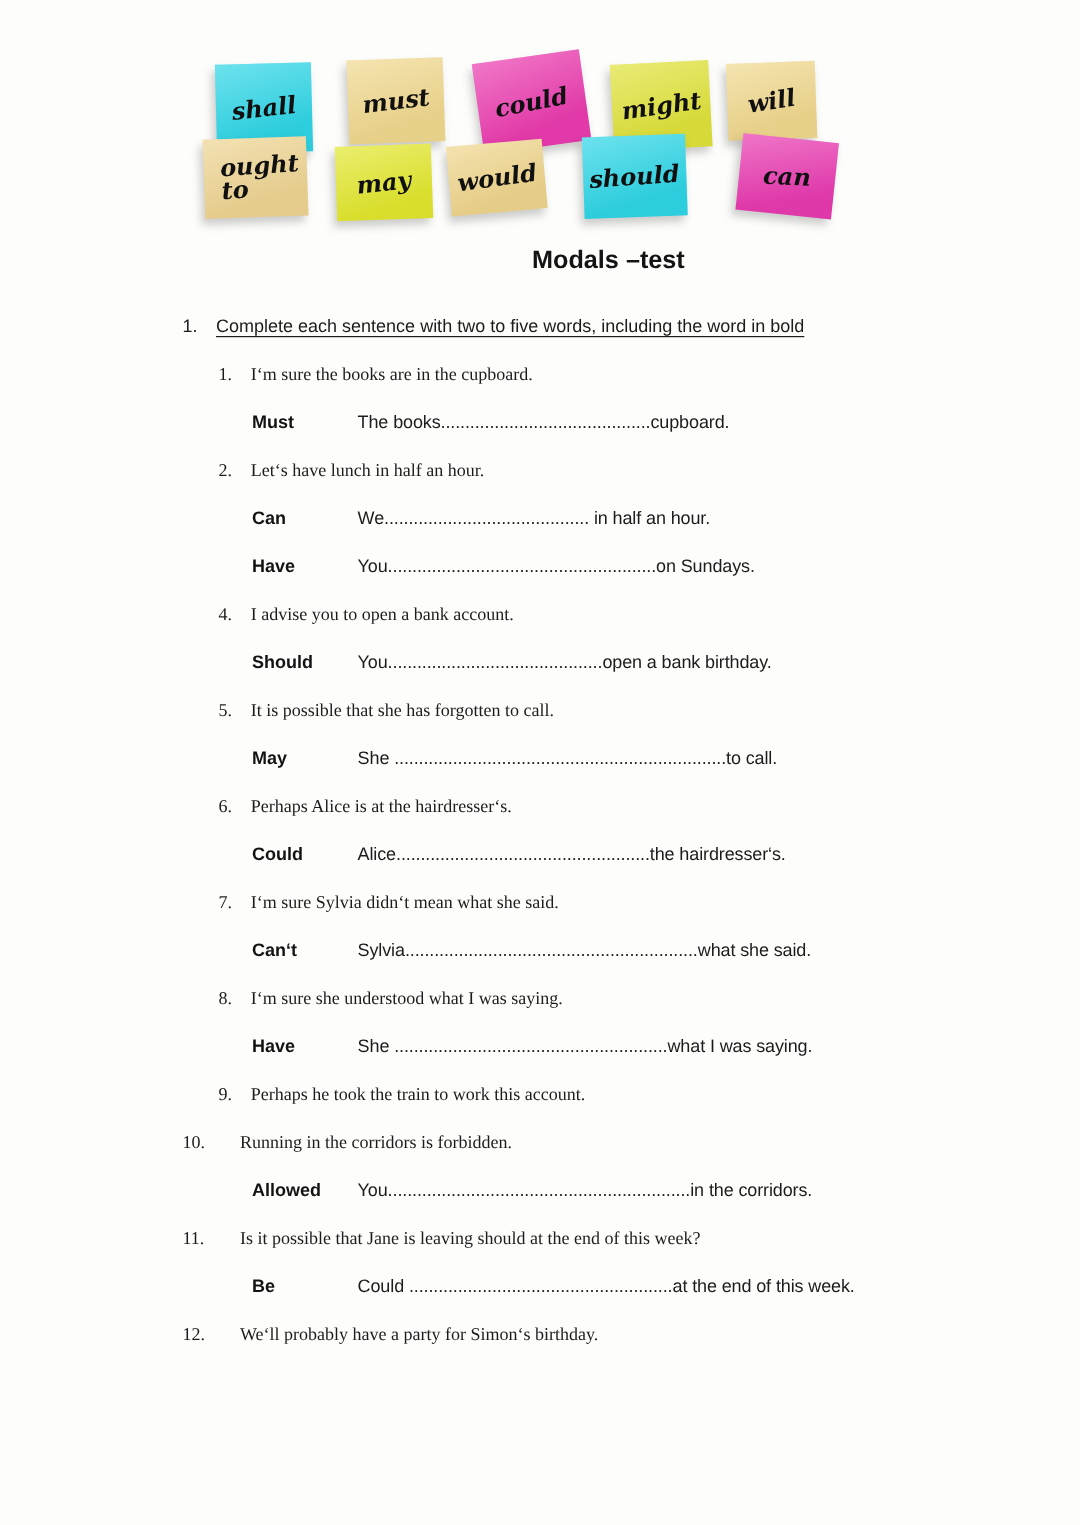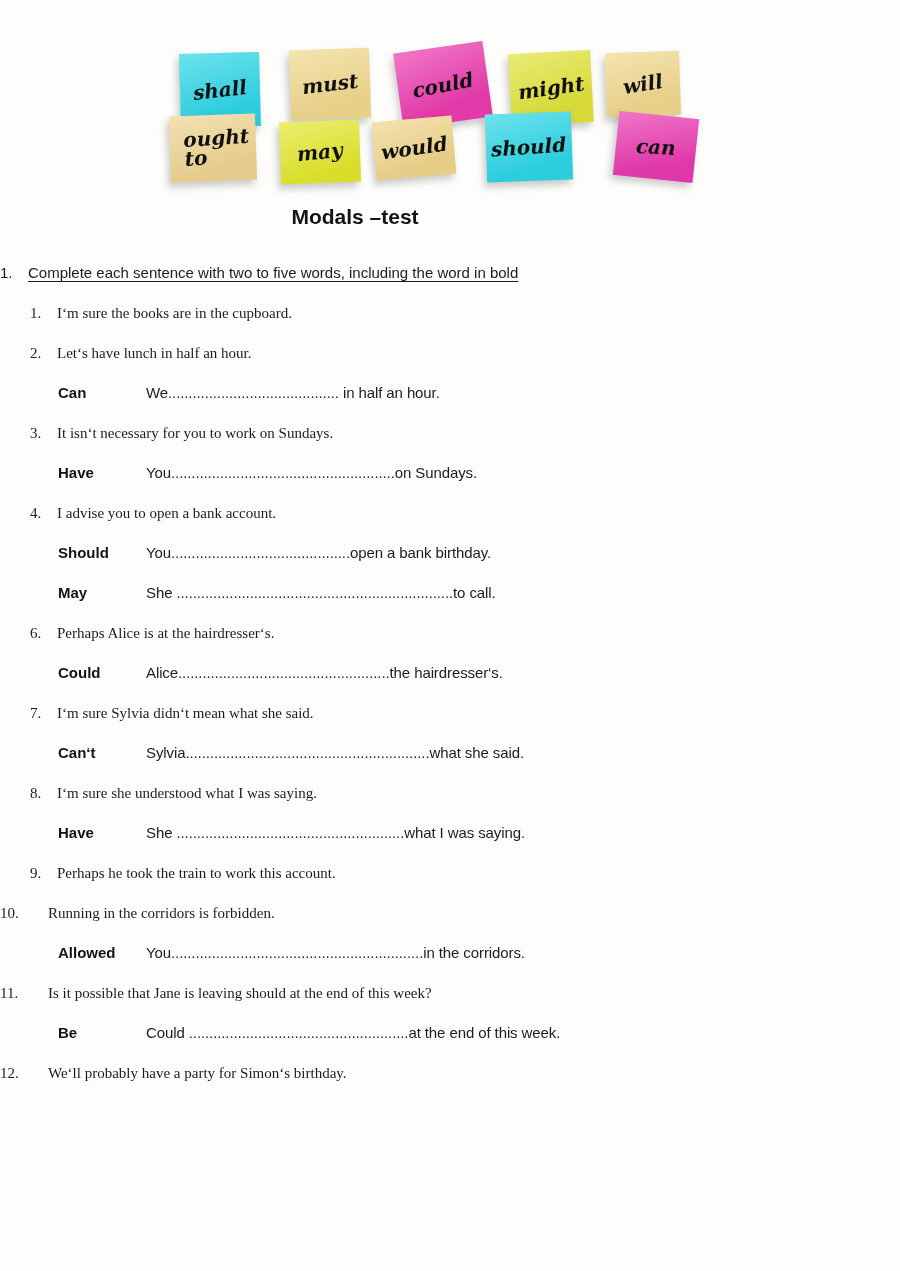--- a/index.html
+++ b/index.html
@@ -45,21 +45,21 @@
   .n3 .note-label{transform:rotate(-5deg);}
   .n4 .note-label{transform:rotate(-7deg);}
   .n5 .note-label{transform:rotate(-2deg); text-align:left;}
   .n6 .note-label{transform:rotate(-4deg);}
   .n7 .note-label{transform:rotate(-3deg);}
   .n8 .note-label{transform:rotate(-2deg);}
   .n9 .note-label{transform:rotate(-3deg);}
   .n5 { padding-left:2px; }
   .n5 .note-label{ width:60px; }
   
-  .content { width:710px; }
+  .content { margin-left:152px; width:710px; }
   .doc-title {
     font-size:21px; font-weight:bold; text-align:center;
     margin:12px 0 24px 0; color:#141414;
   }
   .line { height:40px; line-height:40px; font-size:15px; white-space:nowrap; }
   .instruction-line .inst-num { display:inline-block; width:28px; }
   .instruction-line .inst-text {
     text-decoration:underline;
     text-underline-offset:3px;
   }
@@ -110,30 +110,31 @@
   </div>
 
   <div class="content">
     <div class="doc-title">Modals –test</div>
 
     <div class="line instruction-line">
       <span class="inst-num">1.</span><span class="inst-text">Complete each sentence with two to five words, including the word in bold</span>
     </div>
 
     <div class="line q-line"><span class="q-num">1.</span><span>I‘m sure the books are in the cupboard.</span></div>
+    <div class="line a-line"><span class="kw">Must</span><span class="a-text">The books...........................................cupboard.</span></div>
 
     <div class="line q-line"><span class="q-num">2.</span><span>Let‘s have lunch in half an hour.</span></div>
     <div class="line a-line"><span class="kw">Can</span><span class="a-text">We.......................................... in half an hour.</span></div>
 
-    <div class="line q-line"><span class="q-num">3.</span><span>It isn‘t necessary for you to work on Sundays.</span></div>
     <div class="line a-line"><span class="kw">Have</span><span class="a-text">You.......................................................on Sundays.</span></div>
 
     <div class="line q-line"><span class="q-num">4.</span><span>I advise you to open a bank account.</span></div>
     <div class="line a-line"><span class="kw">Should</span><span class="a-text">You............................................open a bank birthday.</span></div>
 
+    <div class="line q-line"><span class="q-num">5.</span><span>It is possible that she has forgotten to call.</span></div>
     <div class="line a-line"><span class="kw">May</span><span class="a-text">She ....................................................................to call.</span></div>
 
     <div class="line q-line"><span class="q-num">6.</span><span>Perhaps Alice is at the hairdresser‘s.</span></div>
     <div class="line a-line"><span class="kw">Could</span><span class="a-text">Alice....................................................the hairdresser‘s.</span></div>
 
     <div class="line q-line"><span class="q-num">7.</span><span>I‘m sure Sylvia didn‘t mean what she said.</span></div>
     <div class="line a-line"><span class="kw">Can‘t</span><span class="a-text">Sylvia............................................................what she said.</span></div>
 
     <div class="line q-line"><span class="q-num">8.</span><span>I‘m sure she understood what I was saying.</span></div>
     <div class="line a-line"><span class="kw">Have</span><span class="a-text">She ........................................................what I was saying.</span></div>

